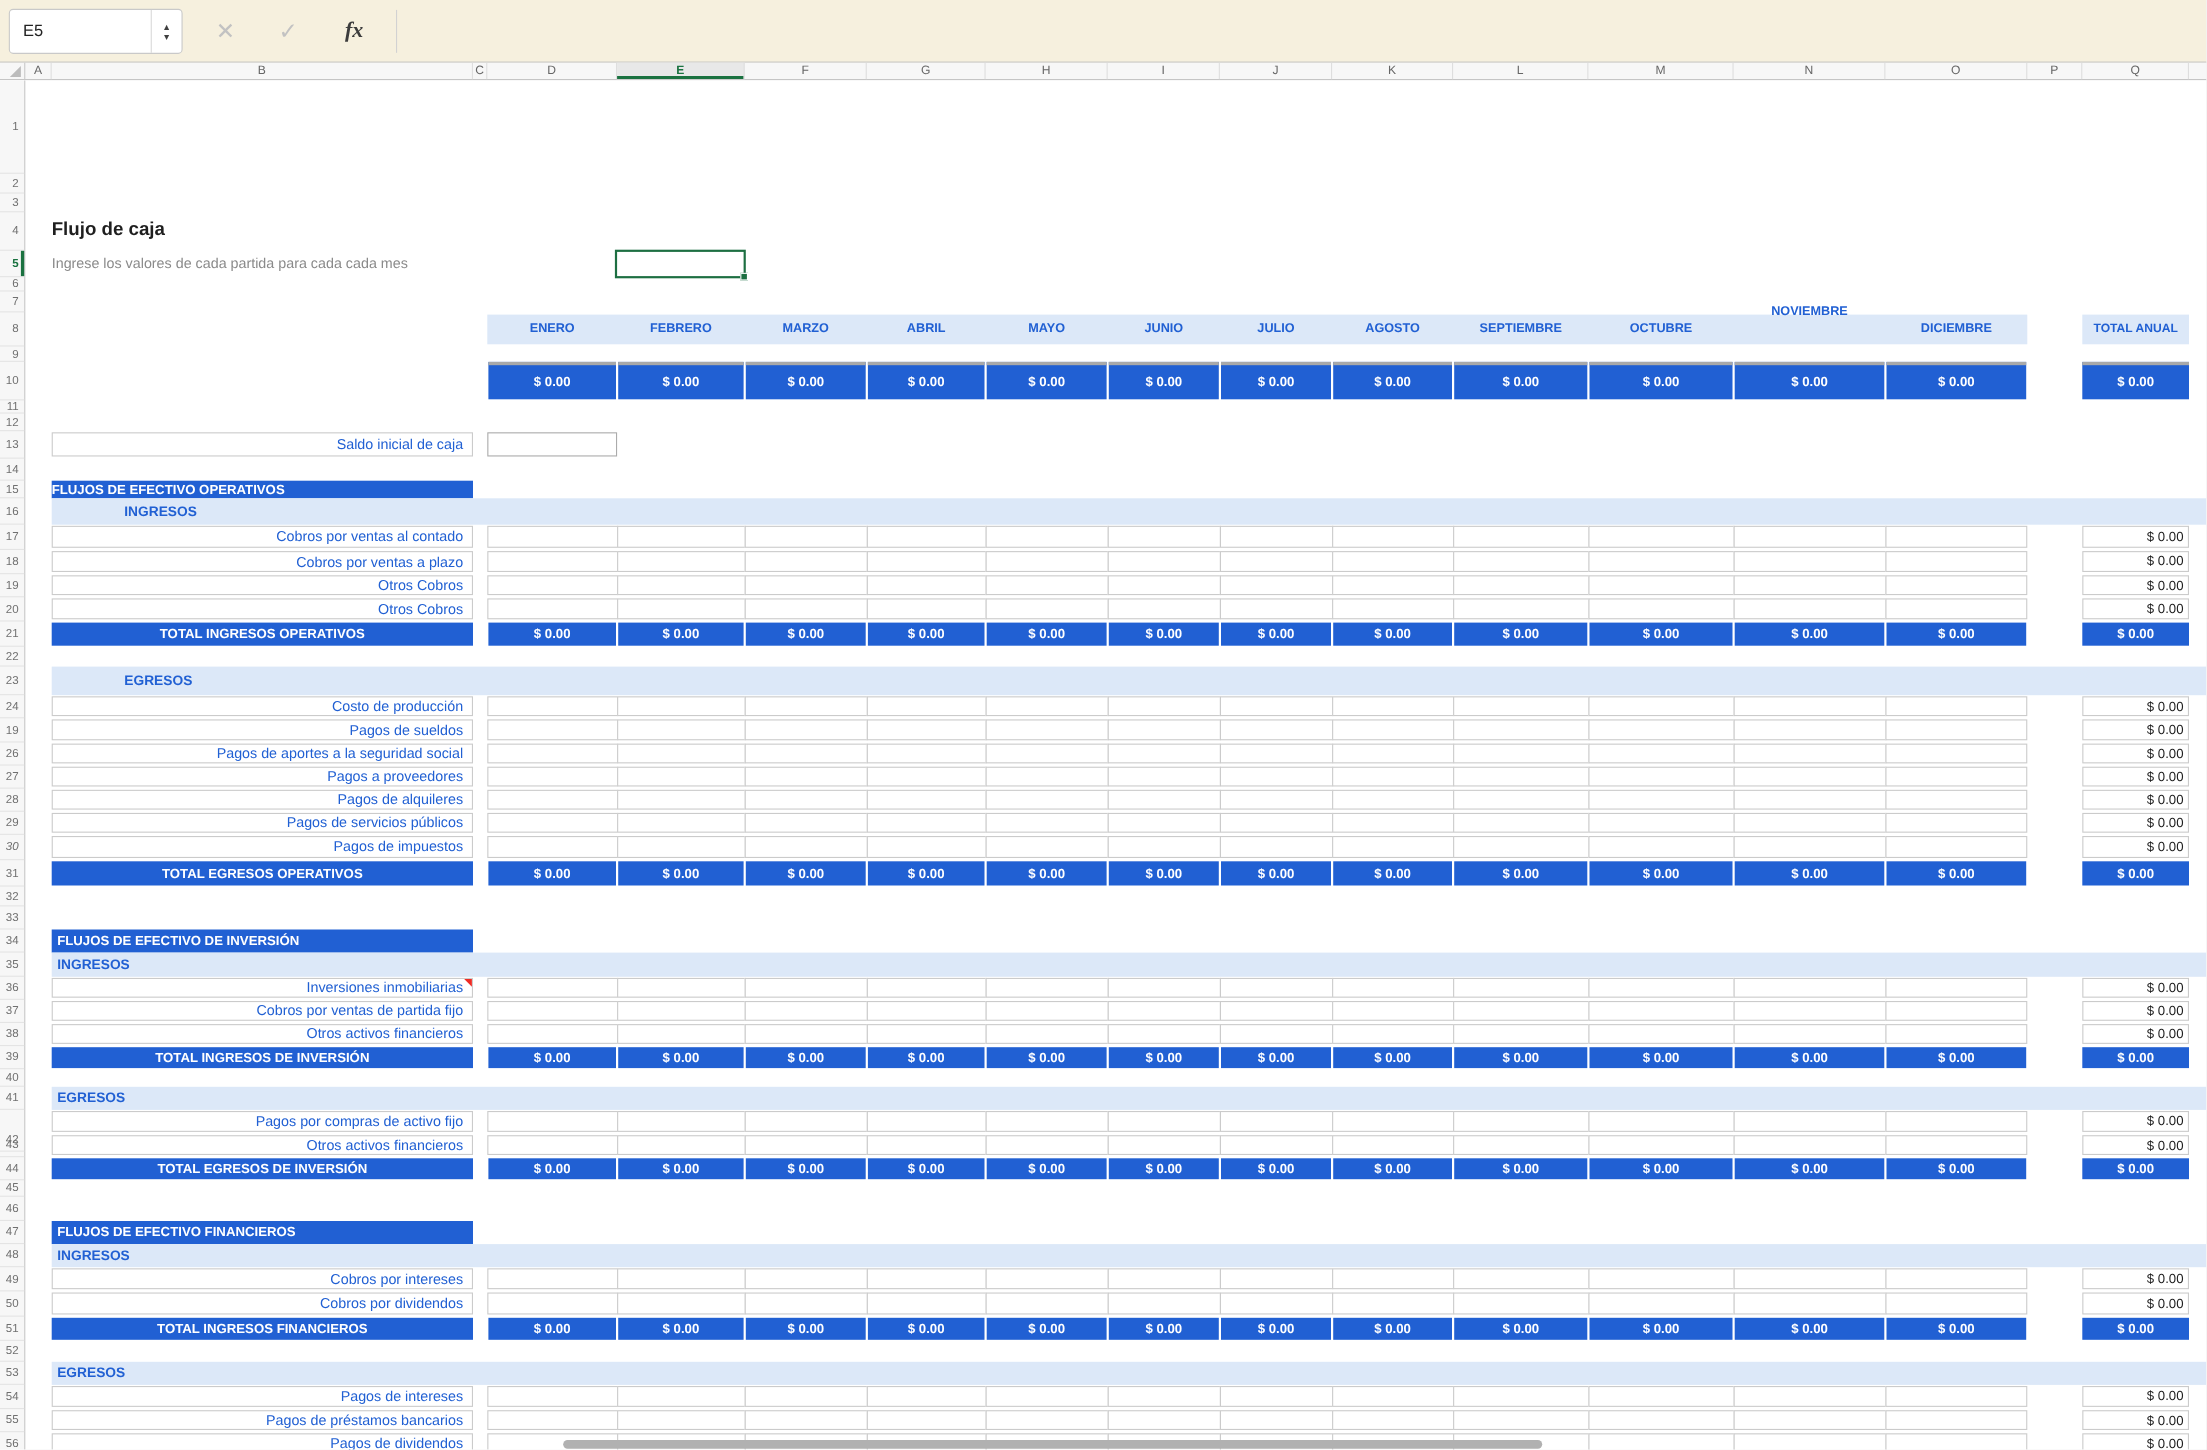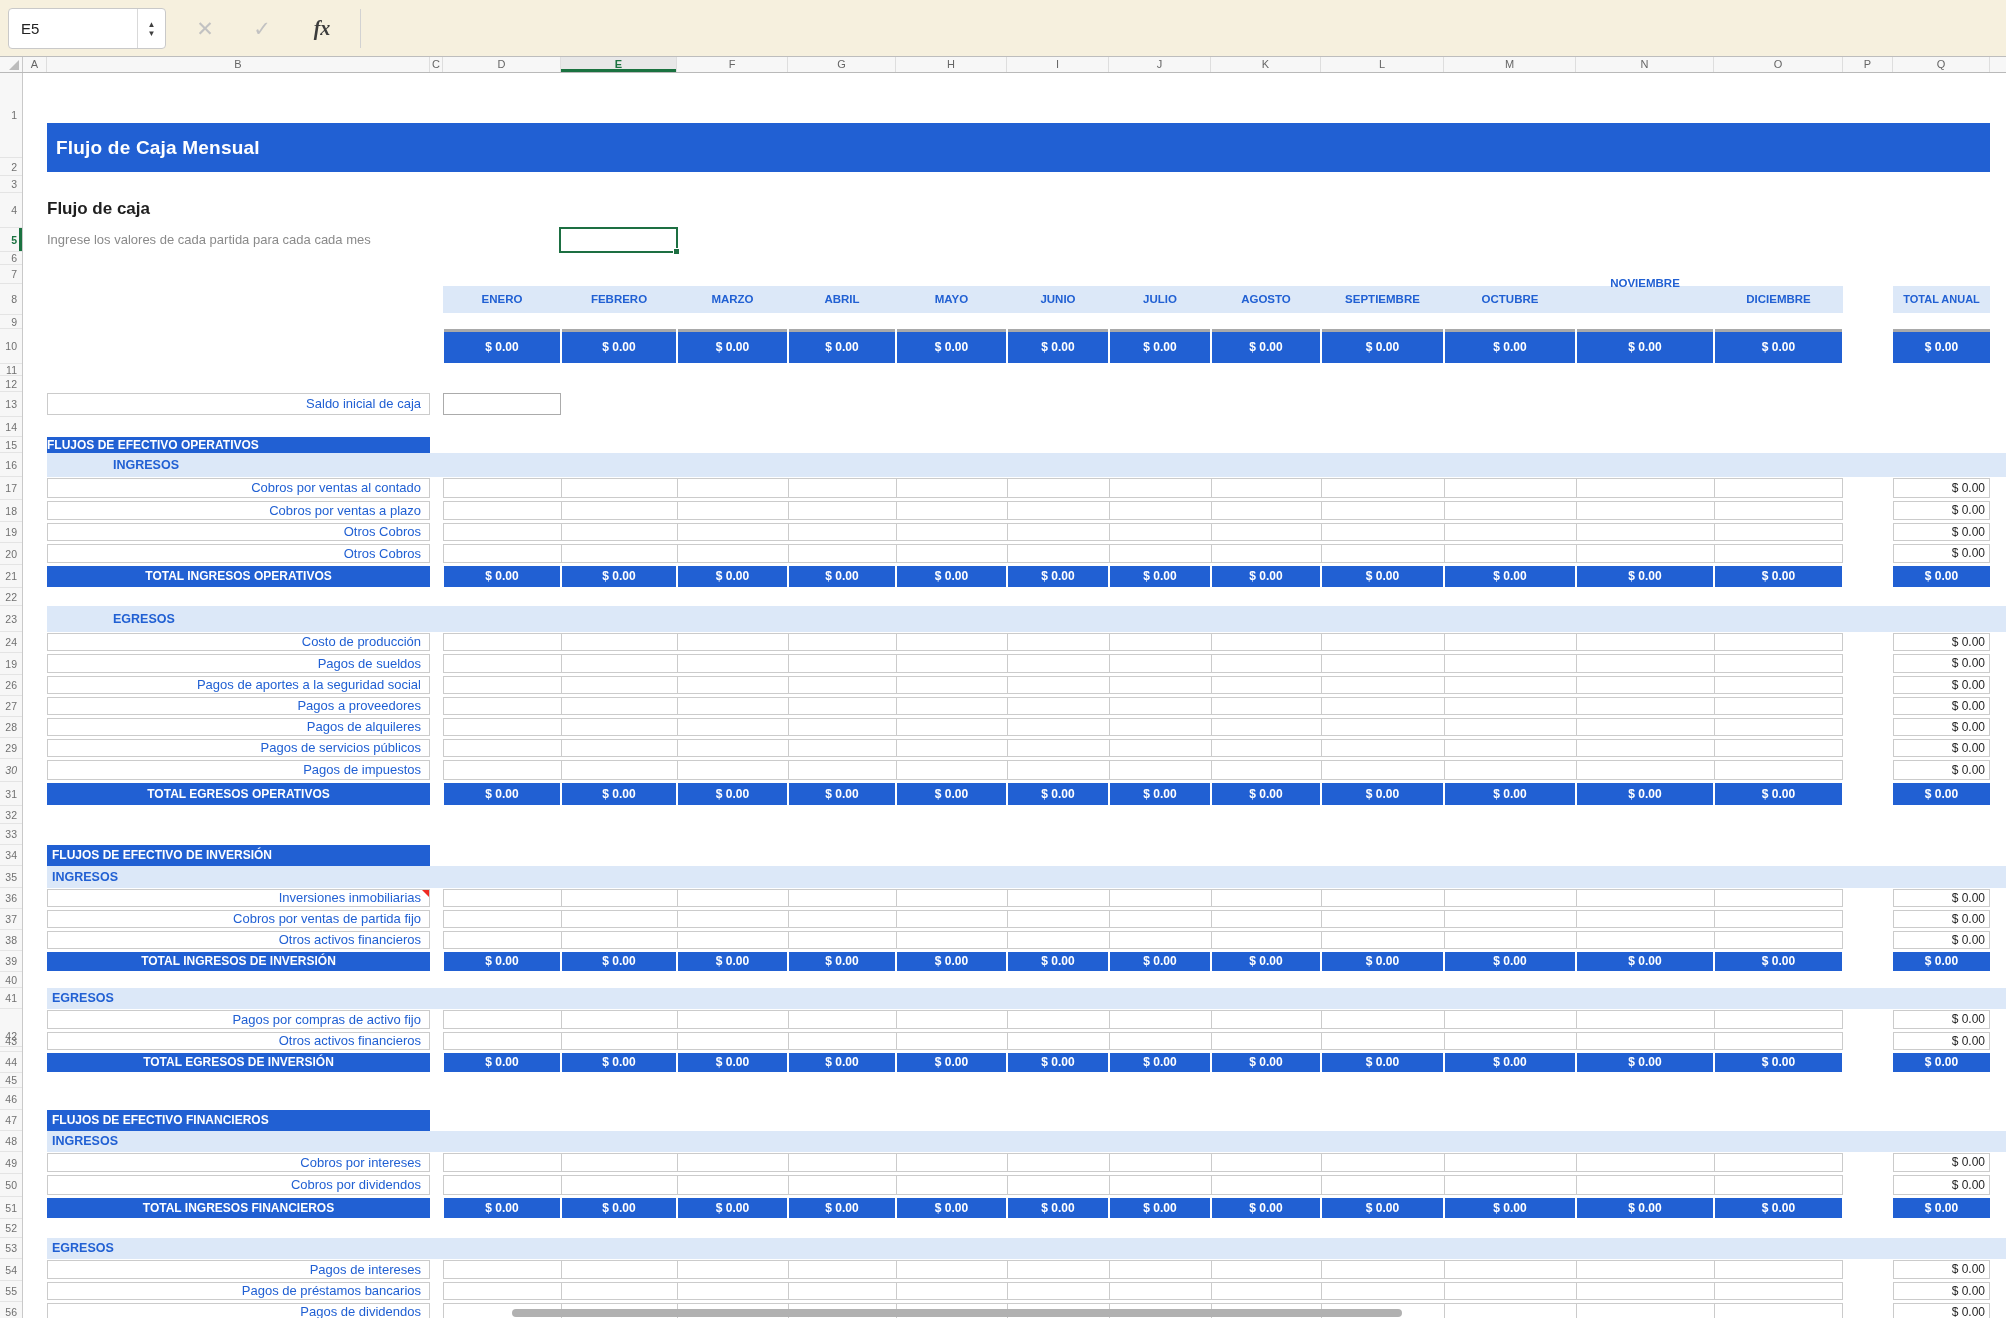--- a/index.html
+++ b/index.html
@@ -94,21 +94,20 @@
       <div class="ch-cell" style="position: absolute; left: 1211px; top: 0px; width: 110px; height: 15px;">K</div>
       <div class="ch-cell" style="position: absolute; left: 1321px; top: 0px; width: 123px; height: 15px;">L</div>
       <div class="ch-cell" style="position: absolute; left: 1444px; top: 0px; width: 132px; height: 15px;">M</div>
       <div class="ch-cell" style="position: absolute; left: 1576px; top: 0px; width: 138px; height: 15px;">N</div>
       <div class="ch-cell" style="position: absolute; left: 1714px; top: 0px; width: 129px; height: 15px;">O</div>
       <div class="ch-cell" style="position: absolute; left: 1843px; top: 0px; width: 50px; height: 15px;">P</div>
       <div class="ch-cell" style="position: absolute; left: 1893px; top: 0px; width: 97px; height: 15px;">Q</div>
     </div>
 
   <div class="sheet" id="sheet">
-    <div class="banner">Flujo de Caja Mensual</div>
     <div class="h-title">Flujo de caja</div>
     <div class="h-sub">Ingrese los valores de cada partida para cada cada mes</div>
     <div class="gutter" id="gutter">
         <div class="gut-cell" style="position: absolute; left: 0px; top: 0px; width: 22px; height: 85px; line-height: 85px;">1</div>
         <div class="gut-cell" style="position: absolute; left: 0px; top: 85px; width: 22px; height: 18px; line-height: 18px;">2</div>
         <div class="gut-cell" style="position: absolute; left: 0px; top: 103px; width: 22px; height: 17px; line-height: 17px;">3</div>
         <div class="gut-cell" style="position: absolute; left: 0px; top: 120px; width: 22px; height: 35px; line-height: 35px;">4</div>
         <div class="gut-cell sel" style="position: absolute; left: 0px; top: 155px; width: 22px; height: 24px; line-height: 24px;">5<div class="gut-bar"></div></div>
         <div class="gut-cell" style="position: absolute; left: 0px; top: 179px; width: 22px; height: 13px; line-height: 13px;">6</div>
         <div class="gut-cell" style="position: absolute; left: 0px; top: 192px; width: 22px; height: 19px; line-height: 19px;">7</div>

